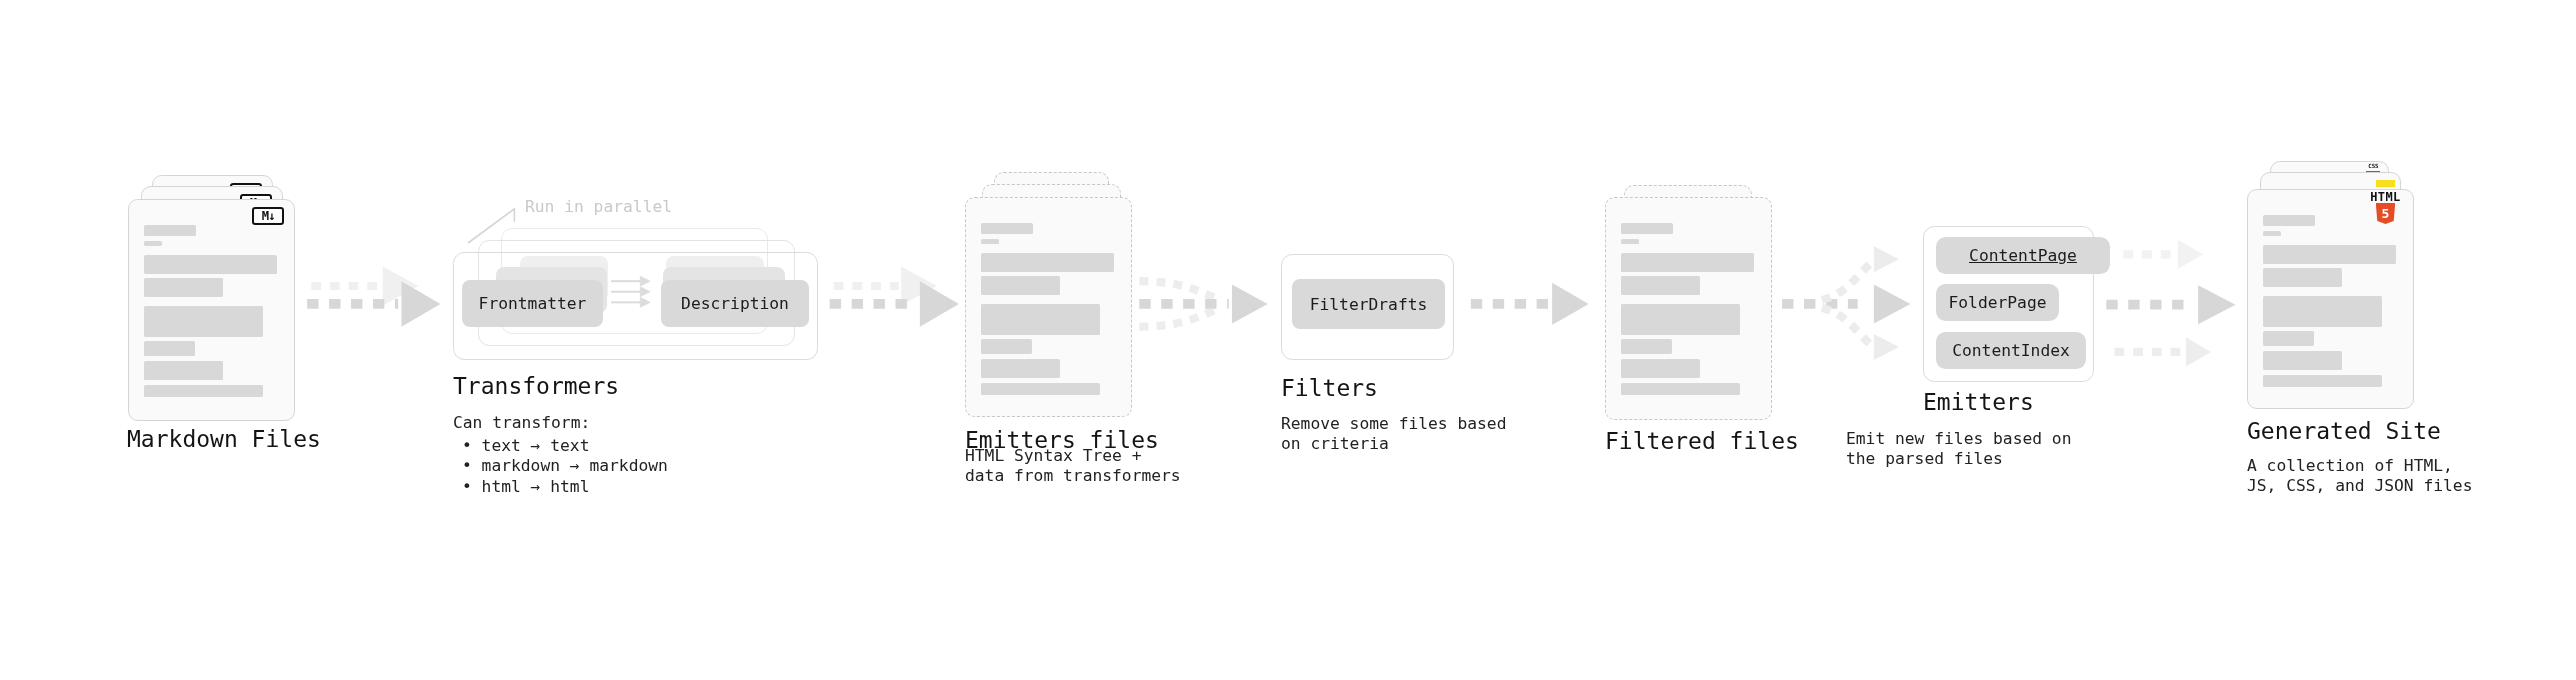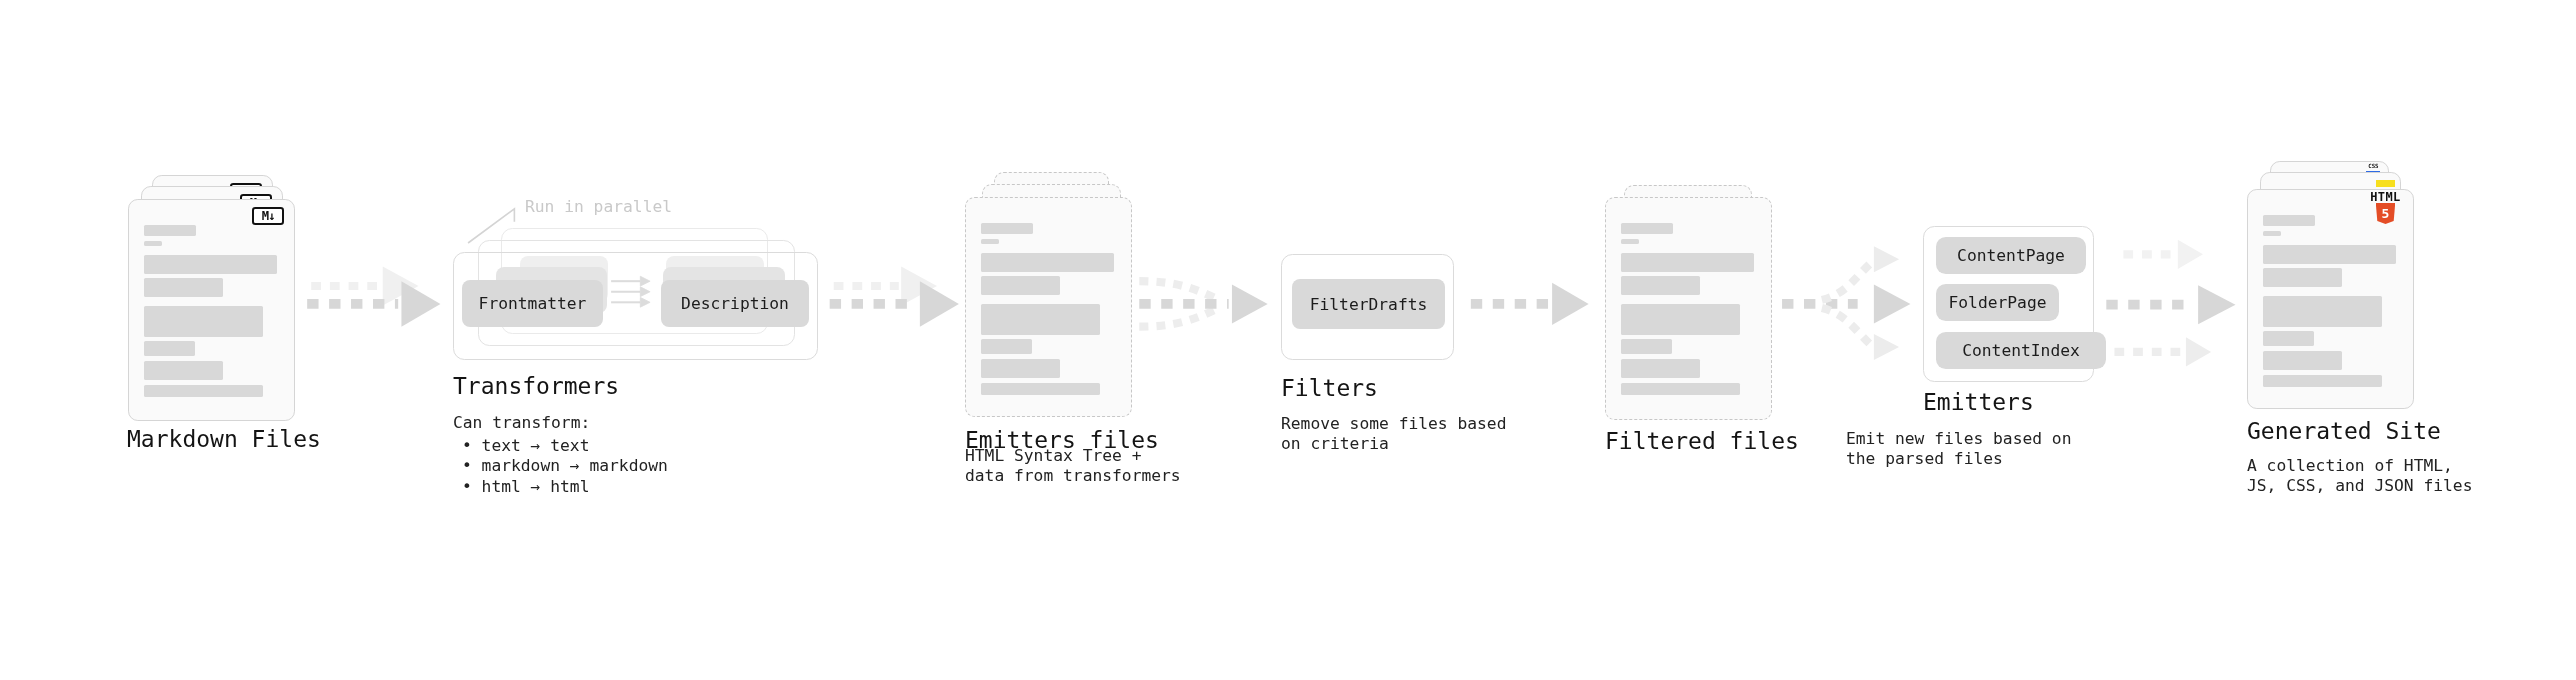--- a/index.html
+++ b/index.html
@@ -214,23 +214,23 @@
       <div class="bar bar-5"></div>
       <div class="bar bar-6"></div>
       <div class="bar bar-7"></div>
       <div class="bar bar-8"></div>
     </div>
     <div class="node-title" style="left:1605px;top:428px;">Filtered files</div>
   </div>
 
   <div>
     <div class="outline-box filled" style="left:1923px;top:226px;width:171px;height:156px;"></div>
-    <div class="pill" style="left:1936px;top:237px;width:150px;height:37px;border-radius:9.8px;">ContentPage</div>
+    <div class="pill" style="left:1936px;top:237px;width:174px;height:37px;border-radius:9.8px;text-decoration:underline;">ContentPage</div>
     <div class="pill" style="left:1936px;top:284px;width:123px;height:37px;border-radius:9.8px;">FolderPage</div>
-    <div class="pill" style="left:1936px;top:332px;width:170px;height:37px;border-radius:9.8px;">ContentIndex</div>
+    <div class="pill" style="left:1936px;top:332px;width:150px;height:37px;border-radius:9.8px;">ContentIndex</div>
     <div class="node-title" style="left:1923px;top:389px;">Emitters</div>
     <div class="node-desc" style="left:1846px;top:429px;">Emit new files based on
 the parsed files</div>
   </div>
 
   <div>
     <div class="file-card" style="left:2270px;top:161px;width:119px;height:221px;">
       <div class="css-badge">
         <span class="css-word">CSS</span>
         <div class="css-bar"></div>

